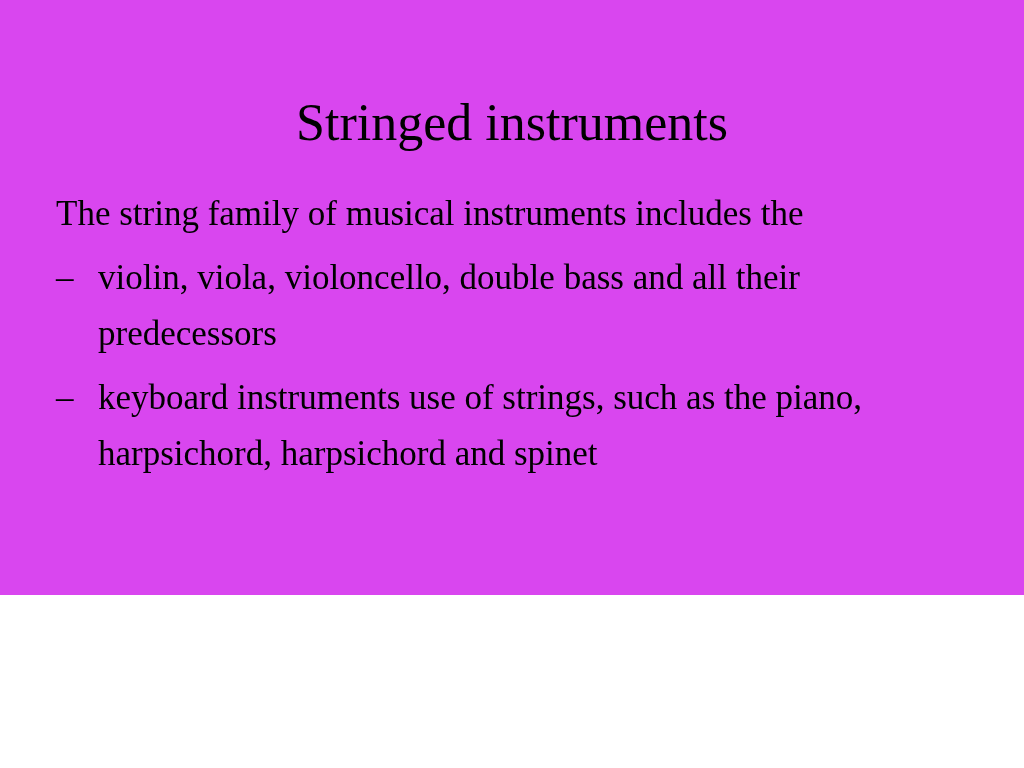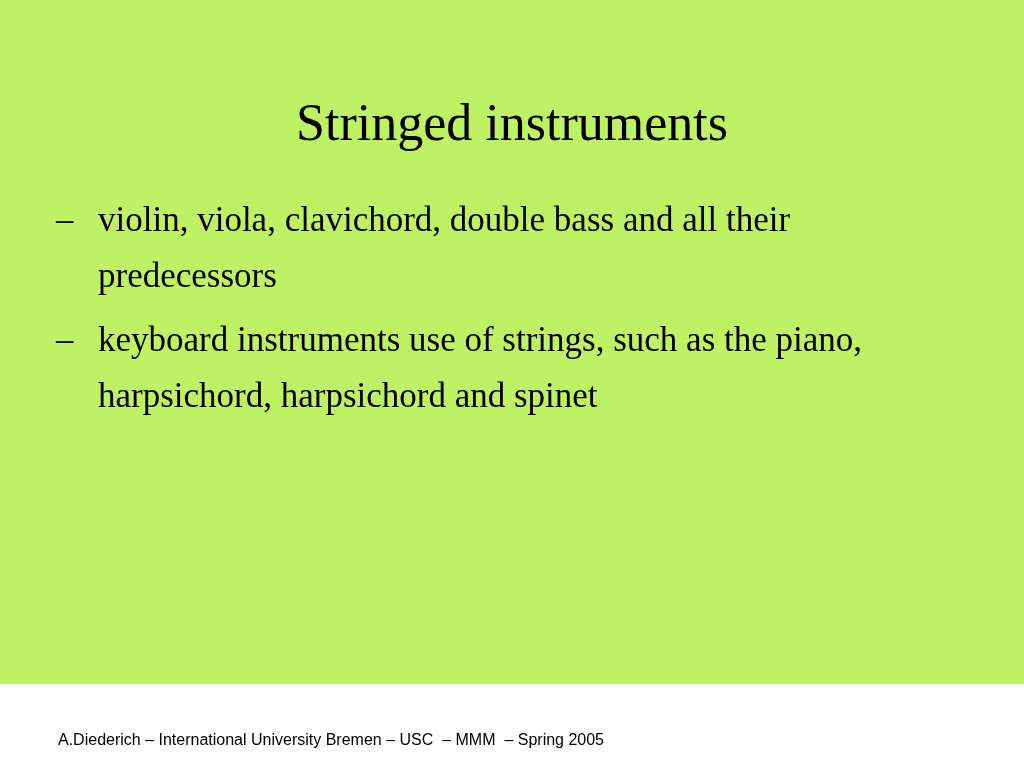--- a/index.html
+++ b/index.html
@@ -10,22 +10,22 @@
   body {
     width: 1024px;
     height: 768px;
     overflow: hidden;
     font-family: "Liberation Serif", "DejaVu Serif", serif;
     color: #000000;
   }
   .slide {
     position: relative;
     width: 1024px;
-    height: 684px;
-    background: #bef264;
+    height: 595px;
+    background: #d946ef;
   }
   .slide-title {
     position: absolute;
     left: 0;
     top: 58px;
     width: 1024px;
     text-align: center;
     font-family: "Liberation Serif", "DejaVu Serif", serif;
     font-size: 52px;
     font-weight: normal;
@@ -87,28 +87,30 @@
 </style>
 </head>
 <body>
 
 <div class="slide">
 
   <h1 class="slide-title">Stringed instruments</h1>
 
   <div class="body-block">
 
+    <p class="para no-marker">
+      <span class="para-text">The string family of musical instruments includes the</span>
+    </p>
 
     <p class="para gap-before">
       <span class="marker">–</span>
-      <span class="para-text">violin, viola, clavichord, double bass and all their predecessors</span>
+      <span class="para-text">violin, viola, violoncello, double bass and all their predecessors</span>
     </p>
 
     <p class="para gap-before">
       <span class="marker">–</span>
       <span class="para-text">keyboard instruments use of strings, such as the piano, harpsichord, harpsichord and spinet</span>
     </p>
 
   </div>
 
-  <div class="footer">A.Diederich – International University Bremen – USC  – MMM  – Spring 2005</div>
 
 </div>
 
 </body></html>

